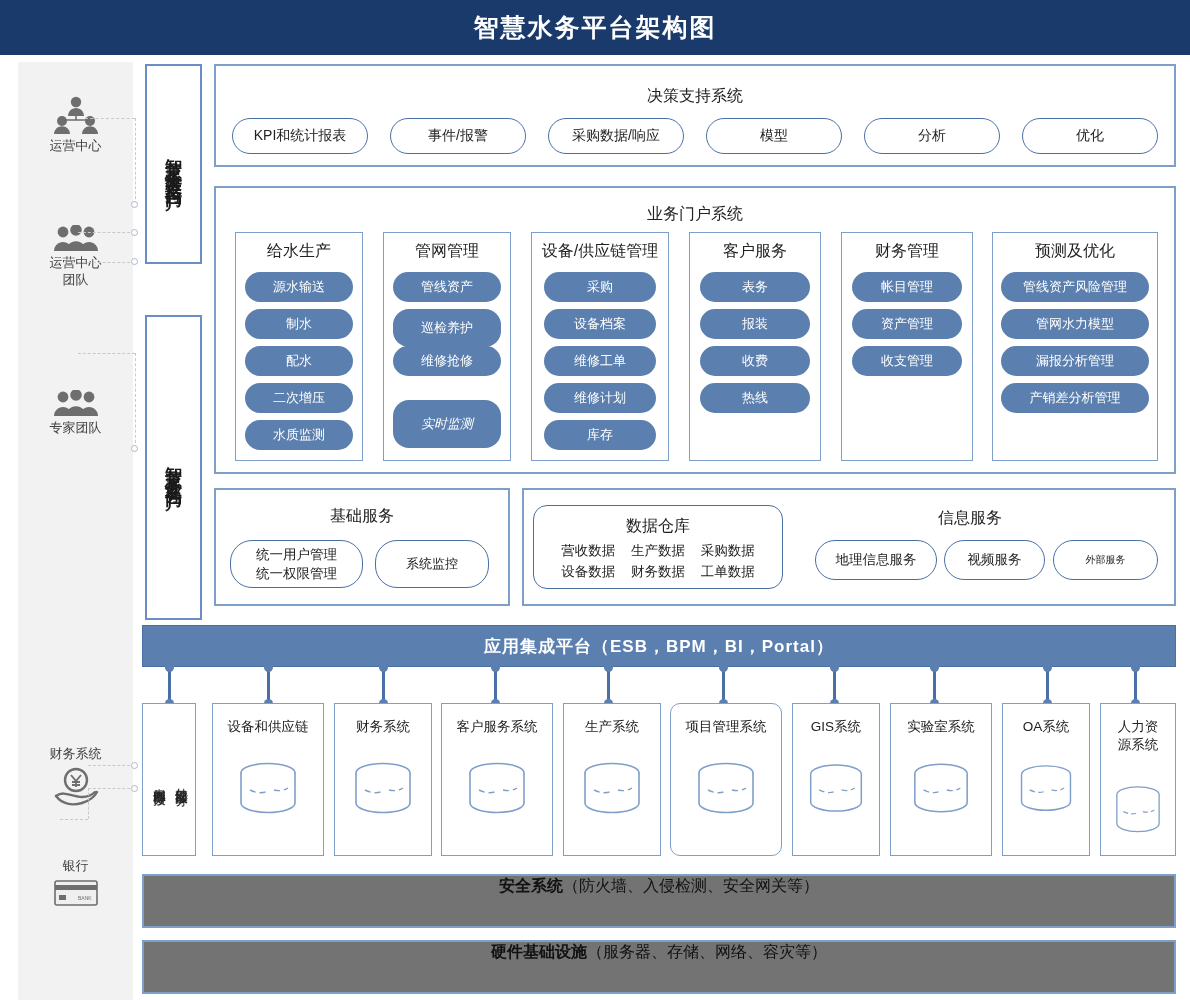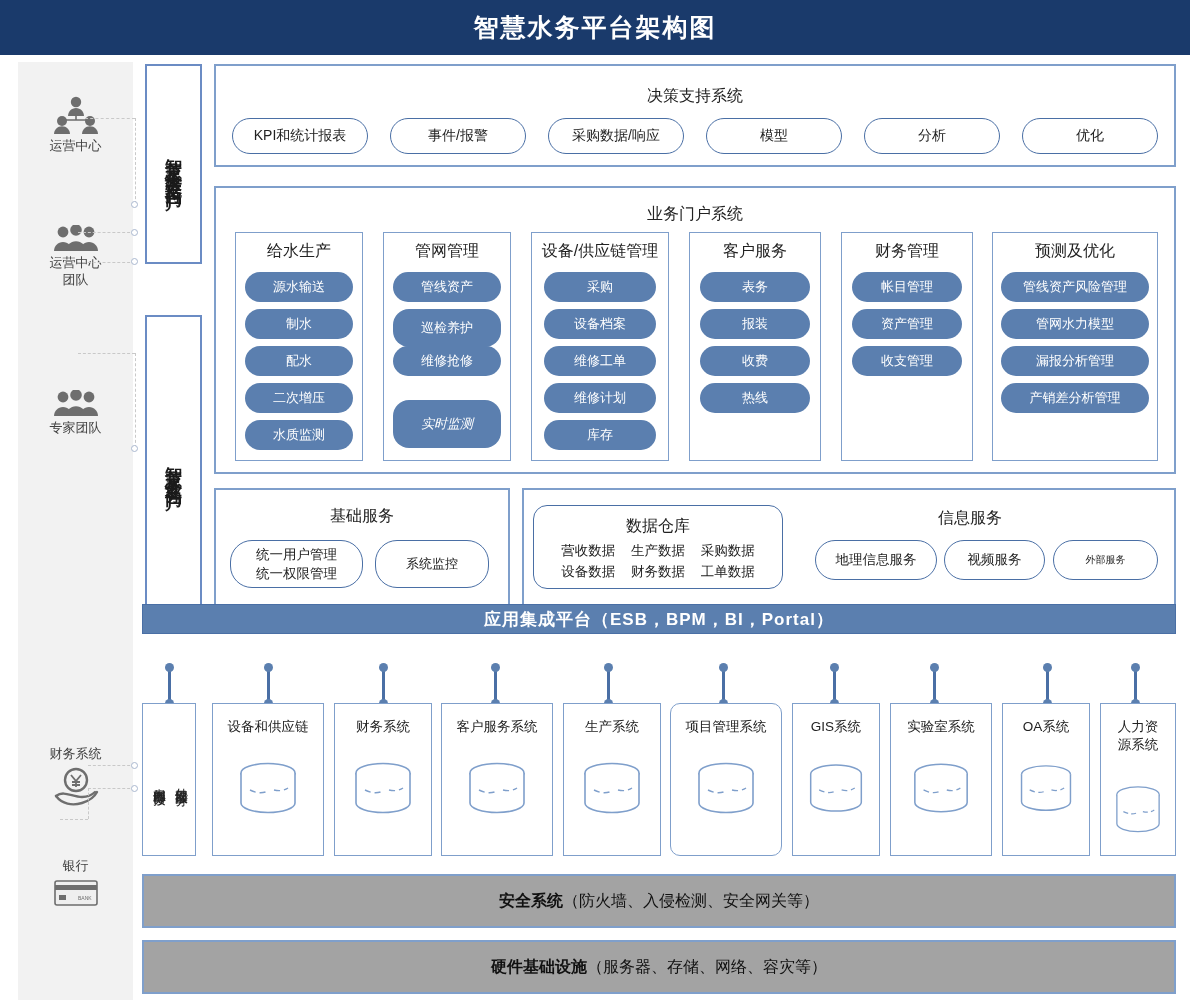--- a/index.html
+++ b/index.html
@@ -99,22 +99,22 @@
     position: absolute; display: flex; justify-content: center; align-items: center;
     gap: 4px;
   }
   .vlabel span {
     writing-mode: vertical-rl; text-orientation: upright;
     font-size: 13px; color: #222; letter-spacing: 1px;
   }
 
   
   .botbar {
-    position: absolute; border: 2px solid #7f9fcb; background: #a3a3a3;
-    display: flex; align-items: center; justify-content: center;
+    position: absolute; border: 2px solid #7f9fcb; background: #737373;
+    display: flex; justify-content: center;
     font-size: 16px; color: #111;
   }
   .botbar b { font-weight: bold; }
 
   
   .dw-title { position: absolute; top: 10px; width: 100%; text-align: center; font-size: 16px; }
   .dw-rows { position: absolute; top: 34px; width: 100%; text-align: center; font-size: 13.5px; line-height: 21px; }
   .dw-rows div span { margin: 0 6px; }
 
   .two-line { line-height: 19px; }
@@ -307,21 +307,21 @@
         <span>财务数据</span>
         <span>工单数据</span>
       </div>
     </div>
   </div>
 
   <div class="pill-out" style="left:815px; top:540px; width:122px; height:40px; font-size:13.5px;">地理信息服务</div>
   <div class="pill-out" style="left:944px; top:540px; width:101px; height:40px; font-size:13.5px;">视频服务</div>
   <div class="pill-out" style="left:1053px; top:540px; width:105px; height:40px; font-size:10px;">外部服务</div>
 
-  <div class="intbar" style="left:142px; top:604px; width:1034px; height:30px;">应用集成平台（ESB，BPM，BI，Portal）</div>
+  <div class="intbar" style="left:142px; top:625px; width:1034px; height:42px;">应用集成平台（ESB，BPM，BI，Portal）</div>
 
   <div class="conn" style="left:168px; top:667px; height:36px;"></div>
   <div class="cdot" style="left:165px; top:663px;"></div>
   <div class="cdot" style="left:165px; top:699px;"></div>
 
   <div class="conn" style="left:267px; top:667px; height:36px;"></div>
   <div class="cdot" style="left:264px; top:663px;"></div>
   <div class="cdot" style="left:264px; top:699px;"></div>
 
   <div class="conn" style="left:382px; top:667px; height:36px;"></div>

